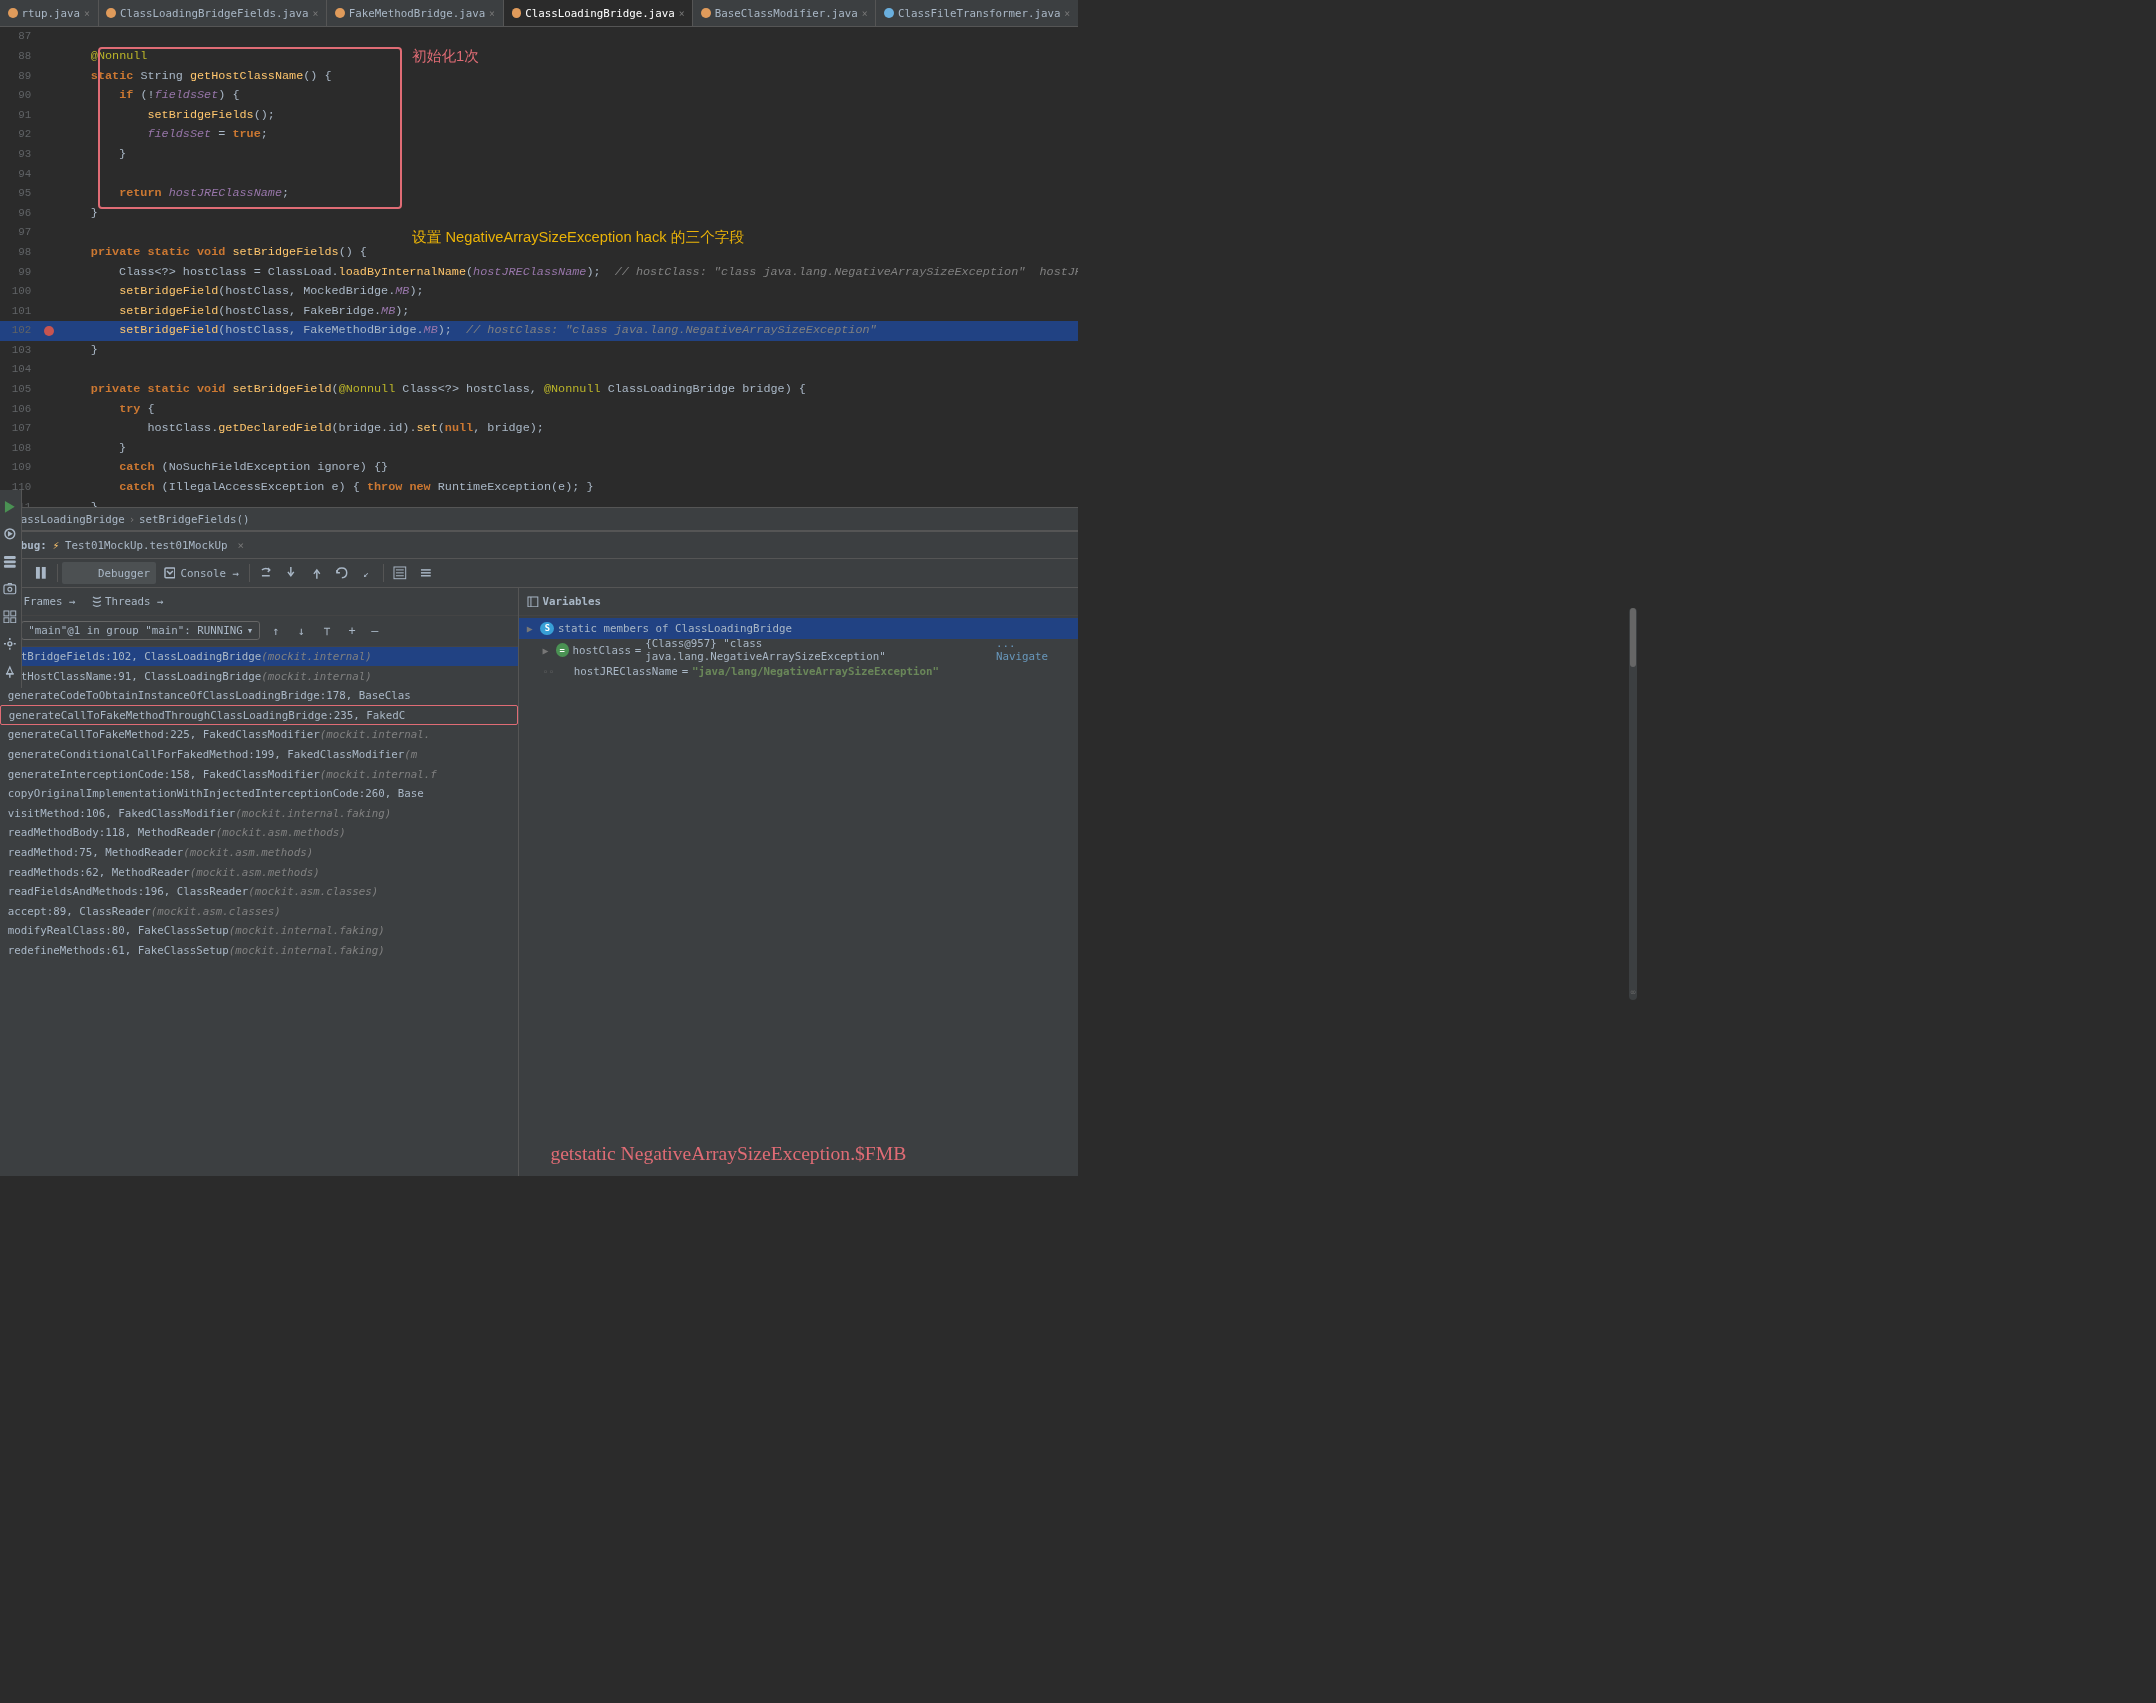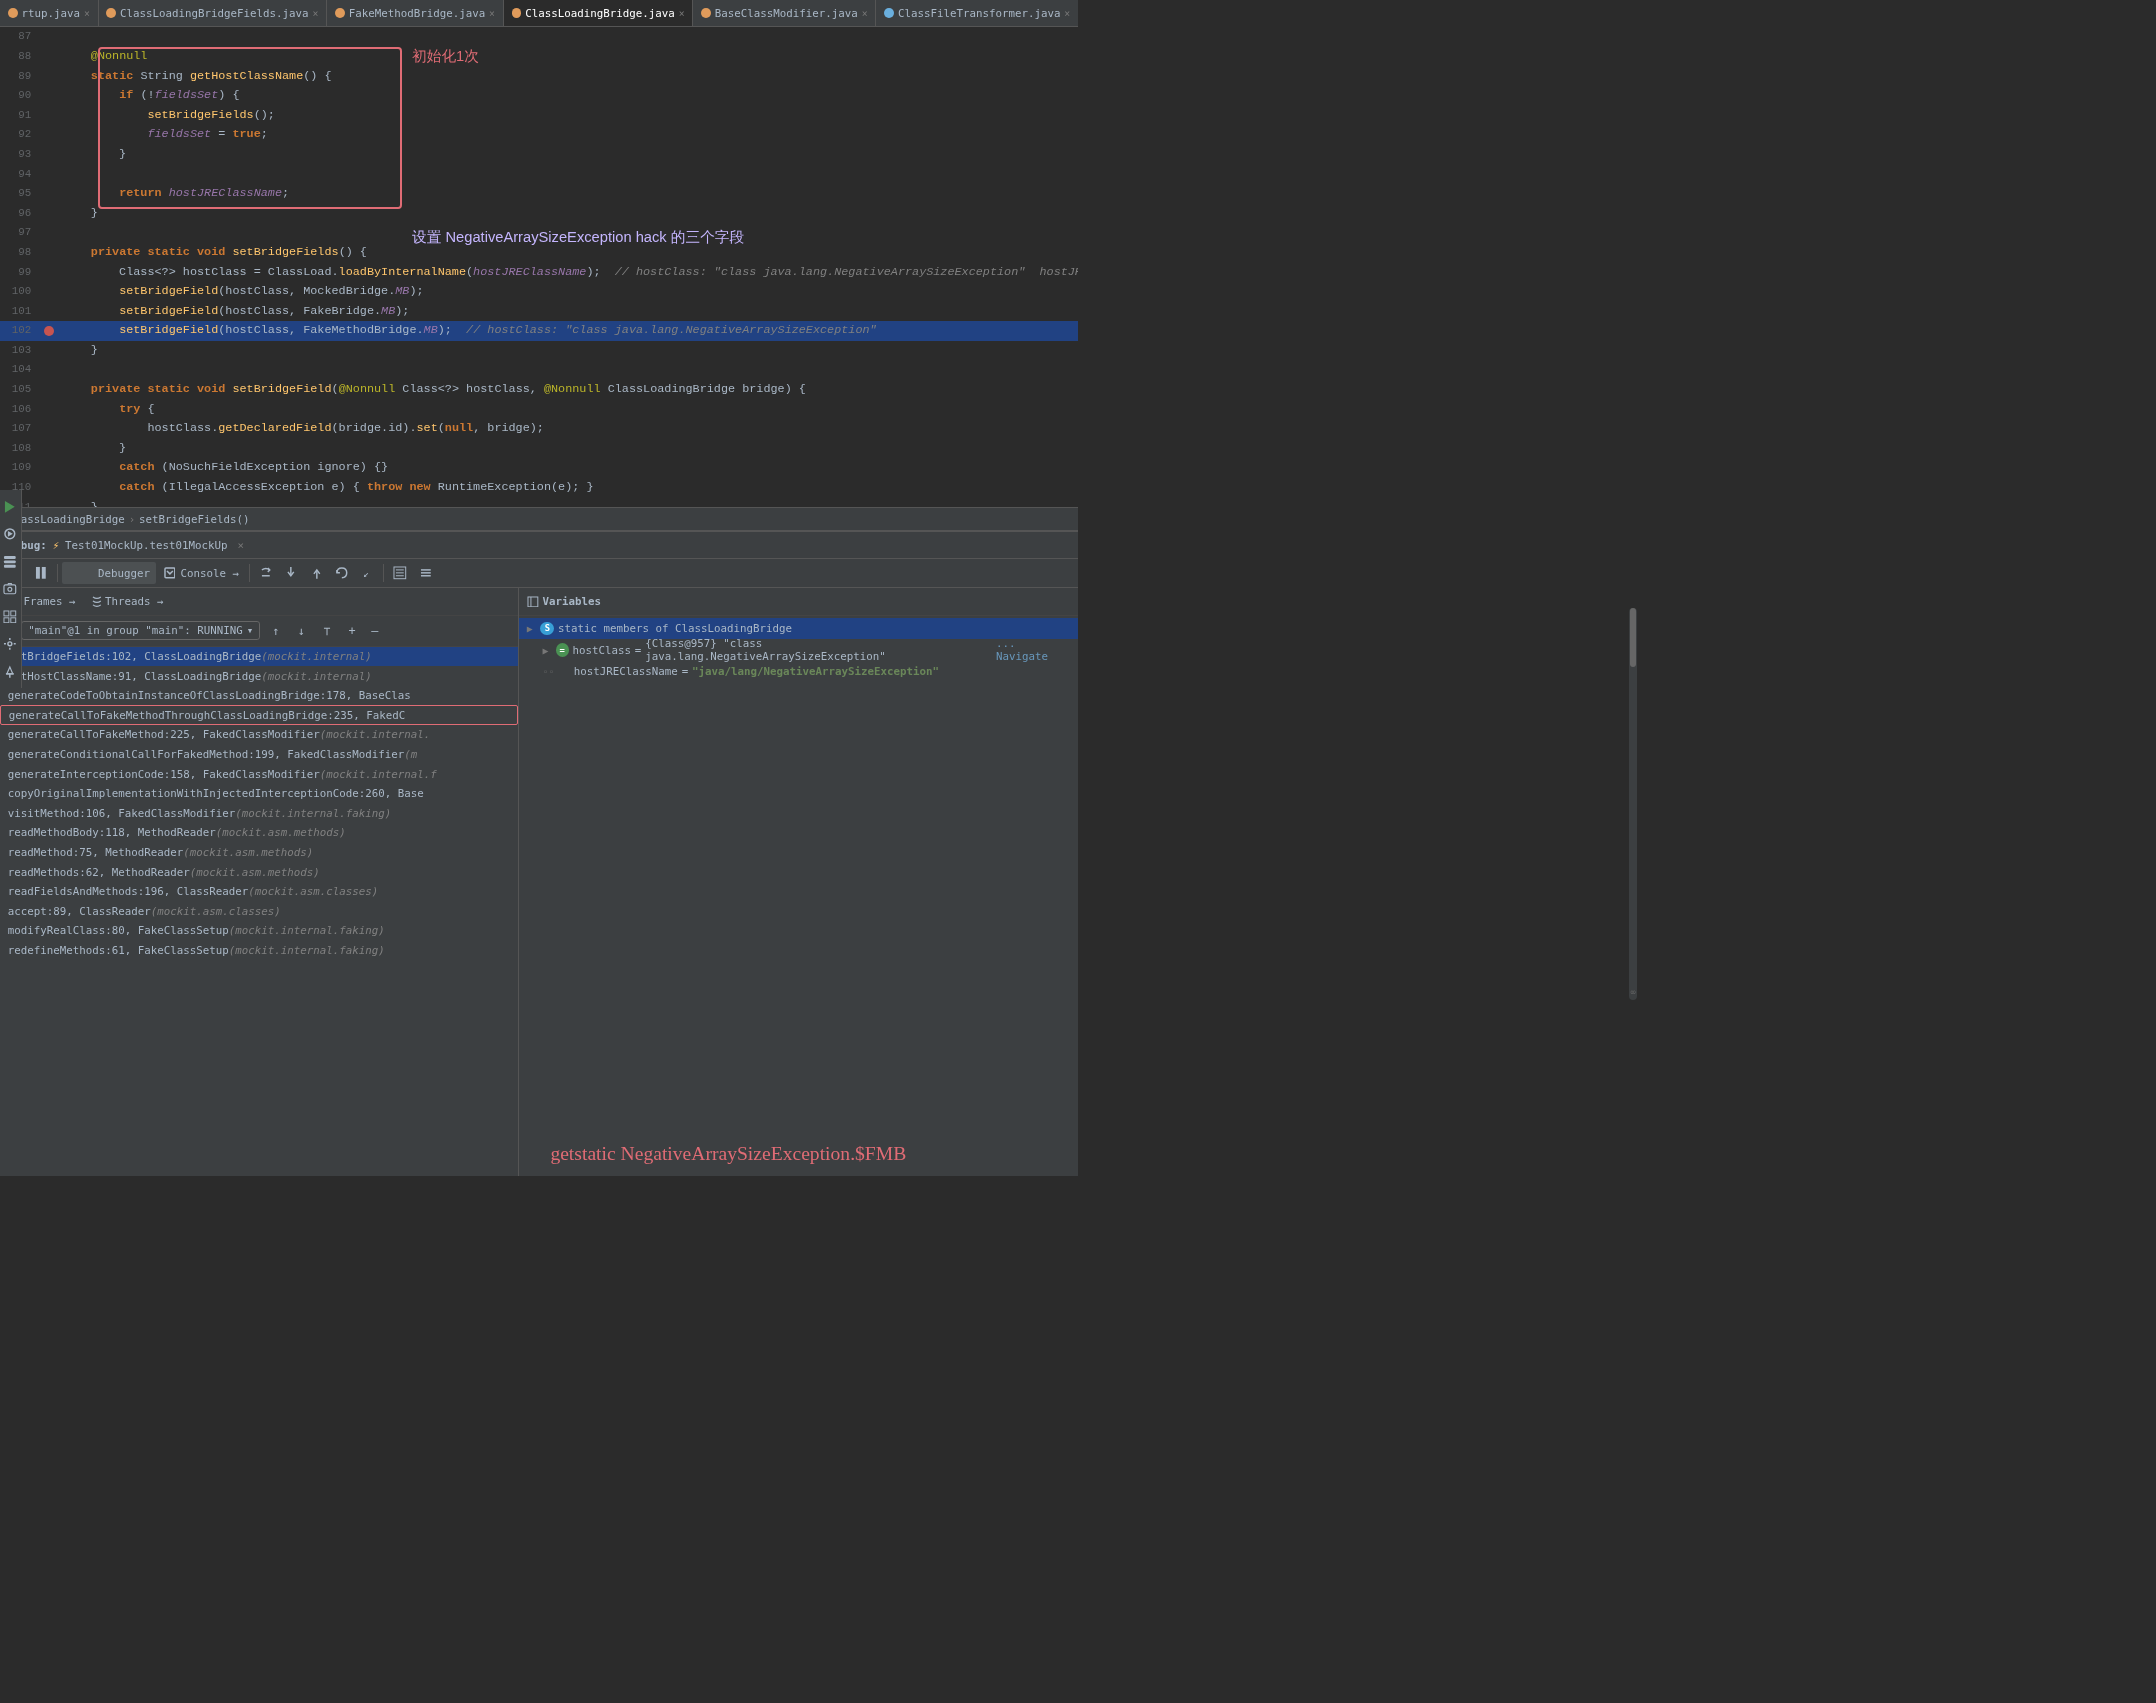--- a/index.html
+++ b/index.html
@@ -537,21 +537,21 @@
       <span class="line-gutter"></span>
       <span class="line-content">    }</span>
     </div>
 
   </div>
 
   <div style="position:absolute; top: 19.6px; left: 98px; width: 304px; height: 162px; border: 2px solid #e06c75; border-radius: 3.9px; pointer-events: none;"></div>
 
   <div style="position:absolute; top: 19.6px; left: 412px; color: #e06c75; font-family: Arial, sans-serif; font-size: 14.7px; font-weight: normal;">初始化1次</div>
 
-  <div style="position:absolute; top: 201px; left: 412px; color: #c4b5fd; font-family: Arial, sans-serif; font-size: 14.7px; font-weight: normal; white-space:nowrap;">设置 NegativeArraySizeException hack 的三个字段</div>
+  <div style="position:absolute; top: 201px; left: 412px; color: #eab308; font-family: Arial, sans-serif; font-size: 14.7px; font-weight: normal; white-space:nowrap;">设置 NegativeArraySizeException hack 的三个字段</div>
 
 </div>
 
 <div class="breadcrumb-bar">
   <span>ClassLoadingBridge</span>
   <span class="breadcrumb-sep">›</span>
   <span>setBridgeFields()</span>
 </div>
 
 <div class="debug-panel">

